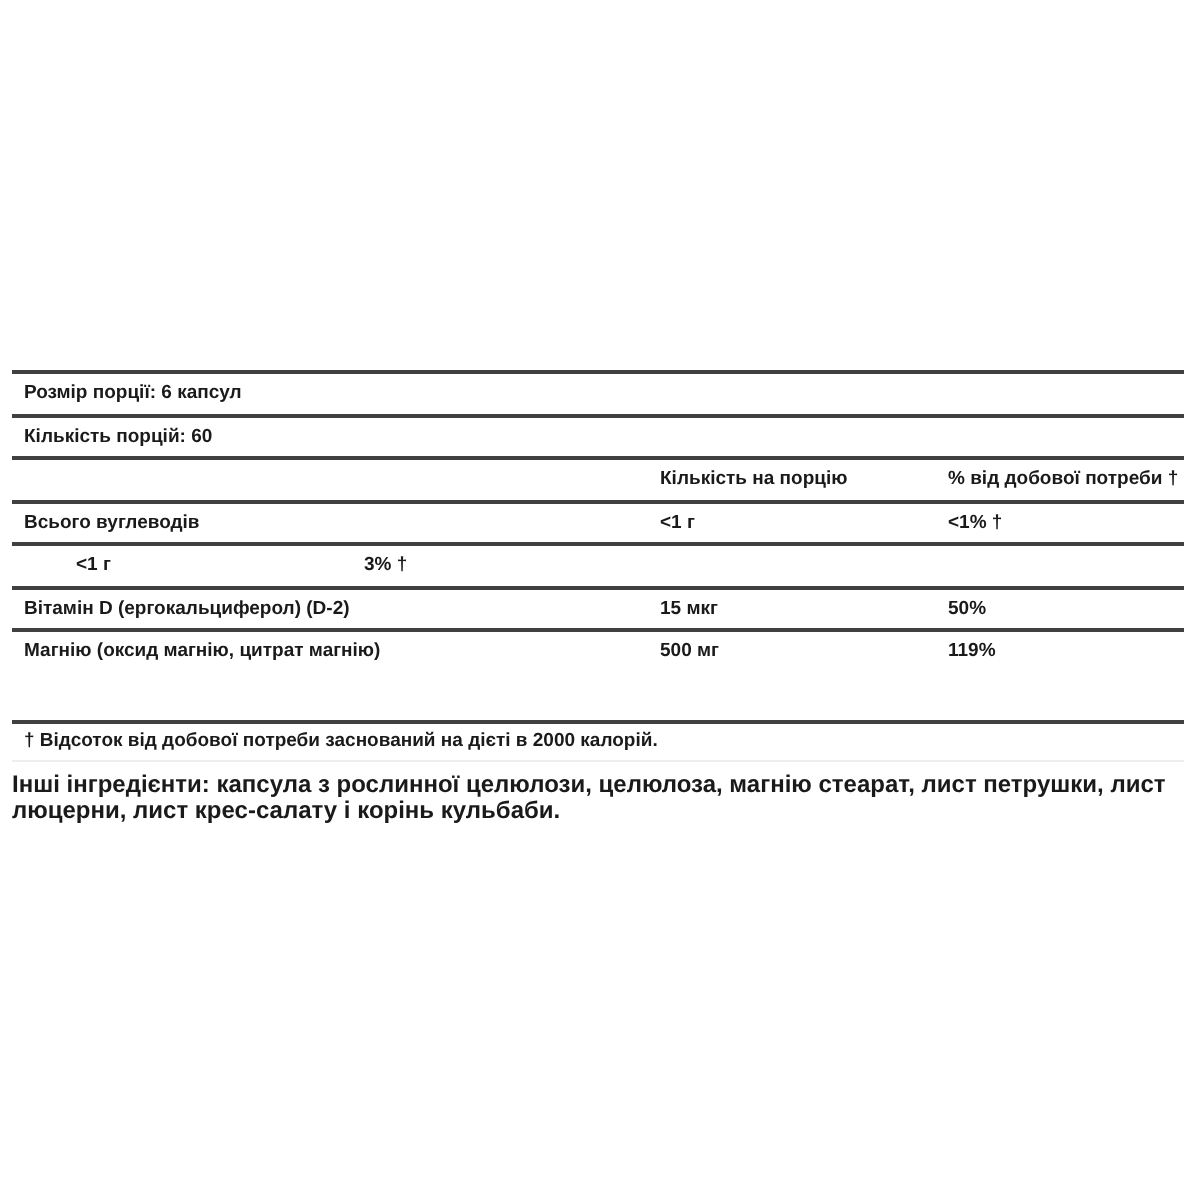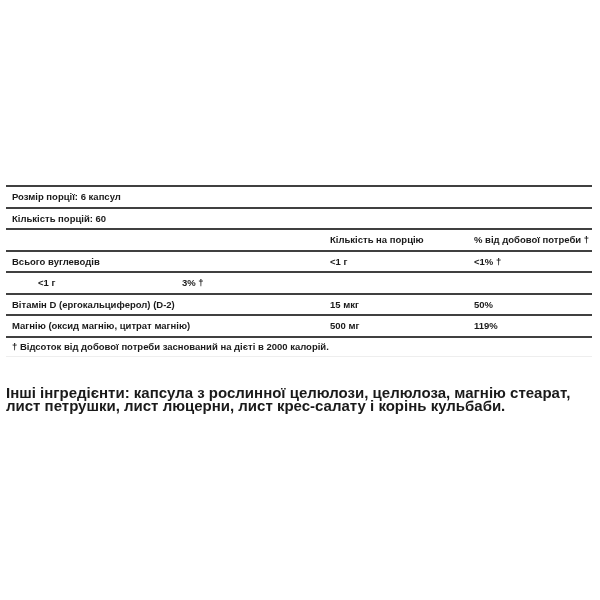--- a/index.html
+++ b/index.html
@@ -4,22 +4,22 @@
   <style>
     html, body { margin: 0; padding: 0; background: #ffffff; }
     body { width: 600px; height: 600px; position: relative; overflow: hidden;
       font-family: "Liberation Sans", "DejaVu Sans", sans-serif; color: #1a1a1a; }
     .facts { position: absolute; left: 6px; top: 185px; width: 586px; }
     .row { display: flex; align-items: center; height: 21.5px; border-top: 2px solid #404040;
       box-sizing: border-box; font-size: 9.5px; font-weight: bold; }
     .row .c1 { padding-left: 6px; width: 292px; box-sizing: border-box; }
     .row .c2 { width: 144px; margin-left: 32px; }
     .row .c3 { flex: 1; }
-    .row.last { border-bottom: 1px solid #eeeeee; }
-    .ingredients { position: absolute; left: 6px; top: 386px; width: 590px; font-size: 15px;
+    .row.last { border-bottom: 1px solid #eeeeee; margin-top: 24px; }
+    .ingredients { position: absolute; left: 6px; top: 386px; width: 590px; font-size: 12px;
       font-weight: bold; line-height: 13px; color: #1a1a1a; }
   </style>
 </head>
 <body>
 
 <div class="facts">
   <div class="row">
     <span class="c1">Розмір порції: 6 капсул</span>
   </div>
   <div class="row">

